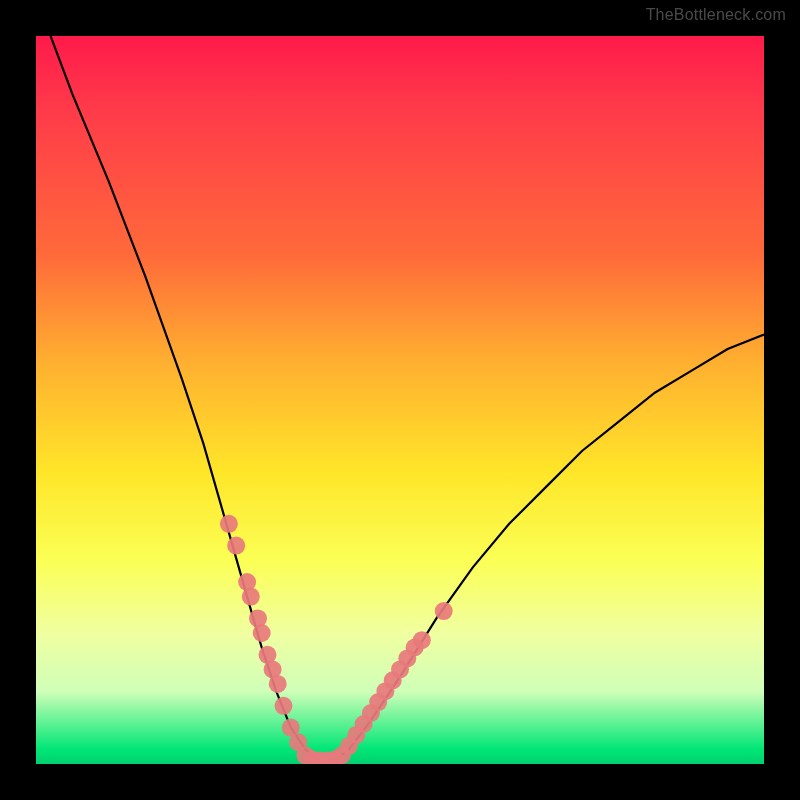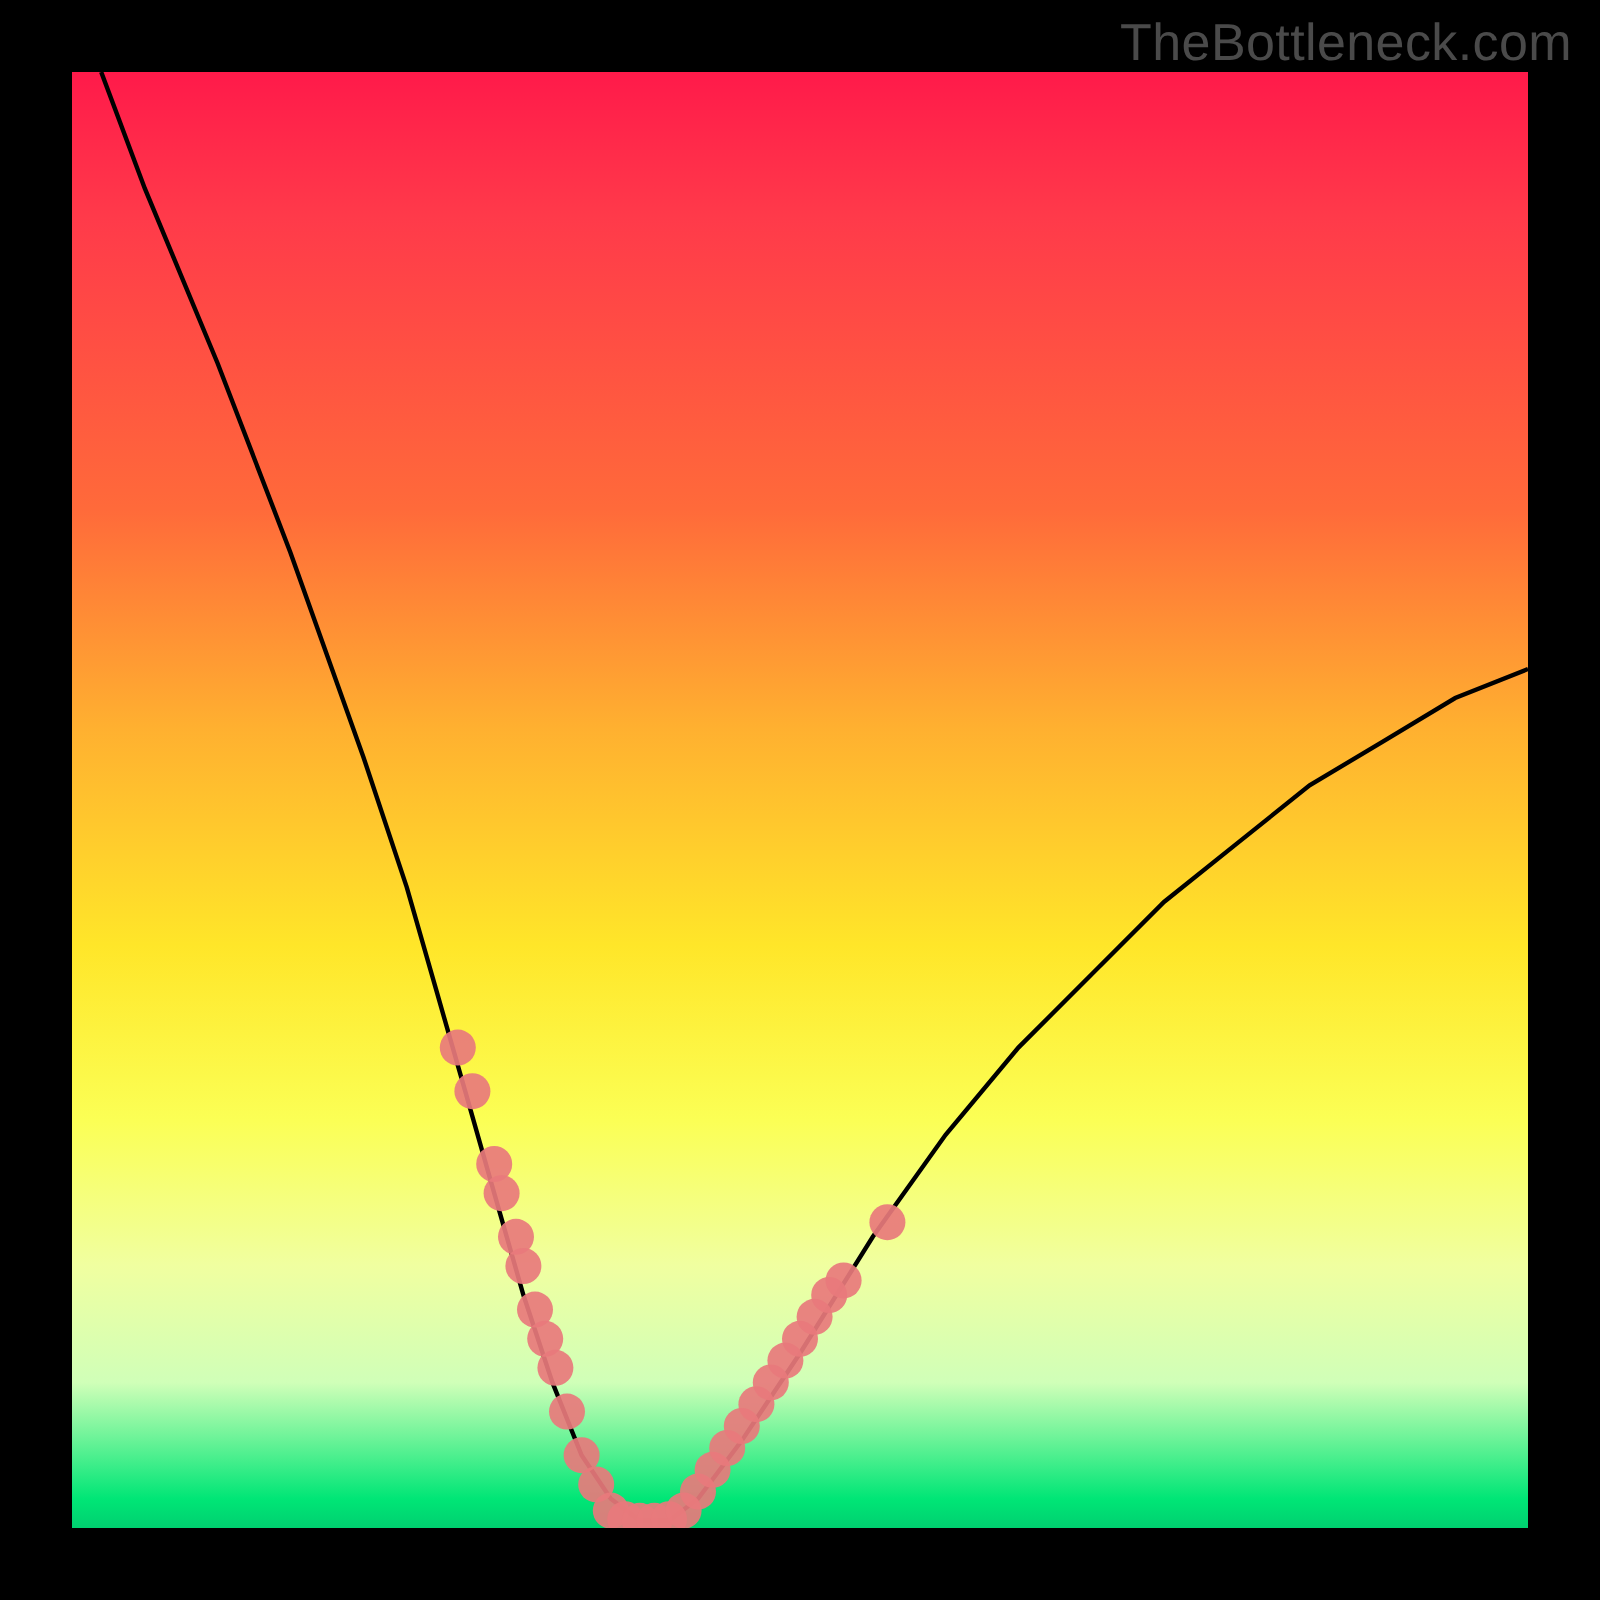--- a/index.html
+++ b/index.html
@@ -45,21 +45,21 @@
     top: 0;
     width: 728px;
     height: 728px;
     pointer-events: none;
   }
   .watermark {
     position: absolute;
     top: 6px;
     right: 14px;
     color: #4a4a4a;
-    font-size: 26px;
+    font-size: 16px;
     font-weight: 500;
     letter-spacing: 0.2px;
     user-select: none;
   }
 </style>
 </head>
 <body>
 
 <div class="frame">
   <div class="plot-area">

